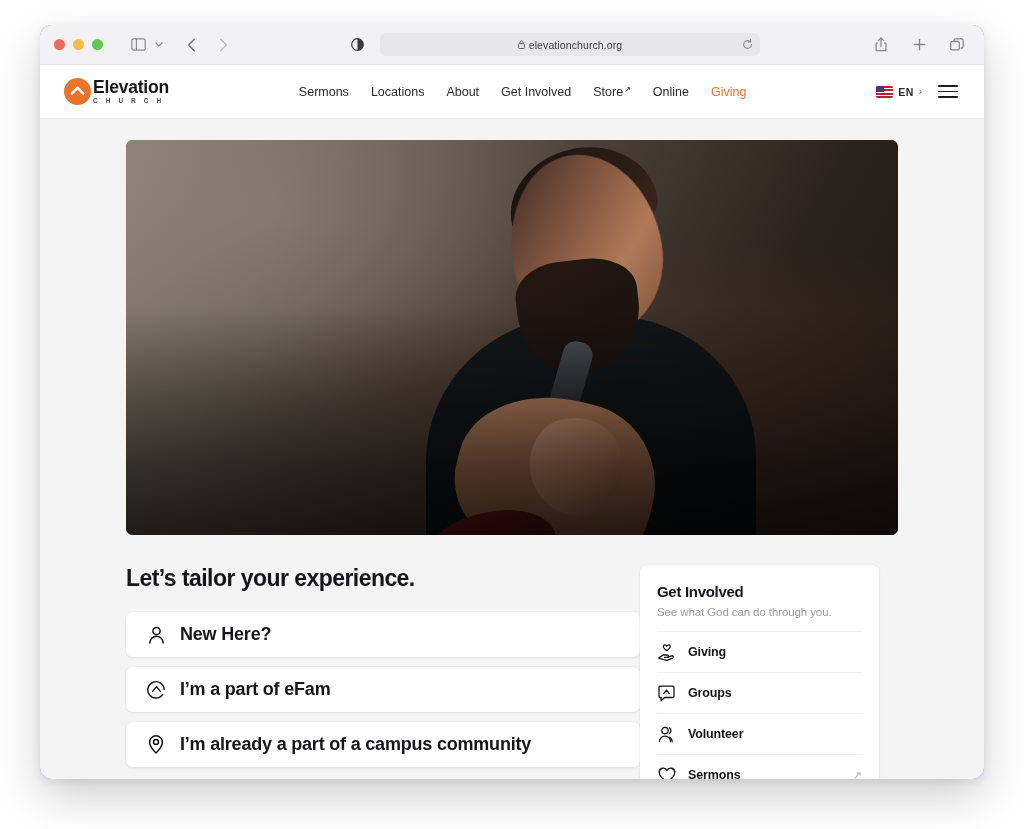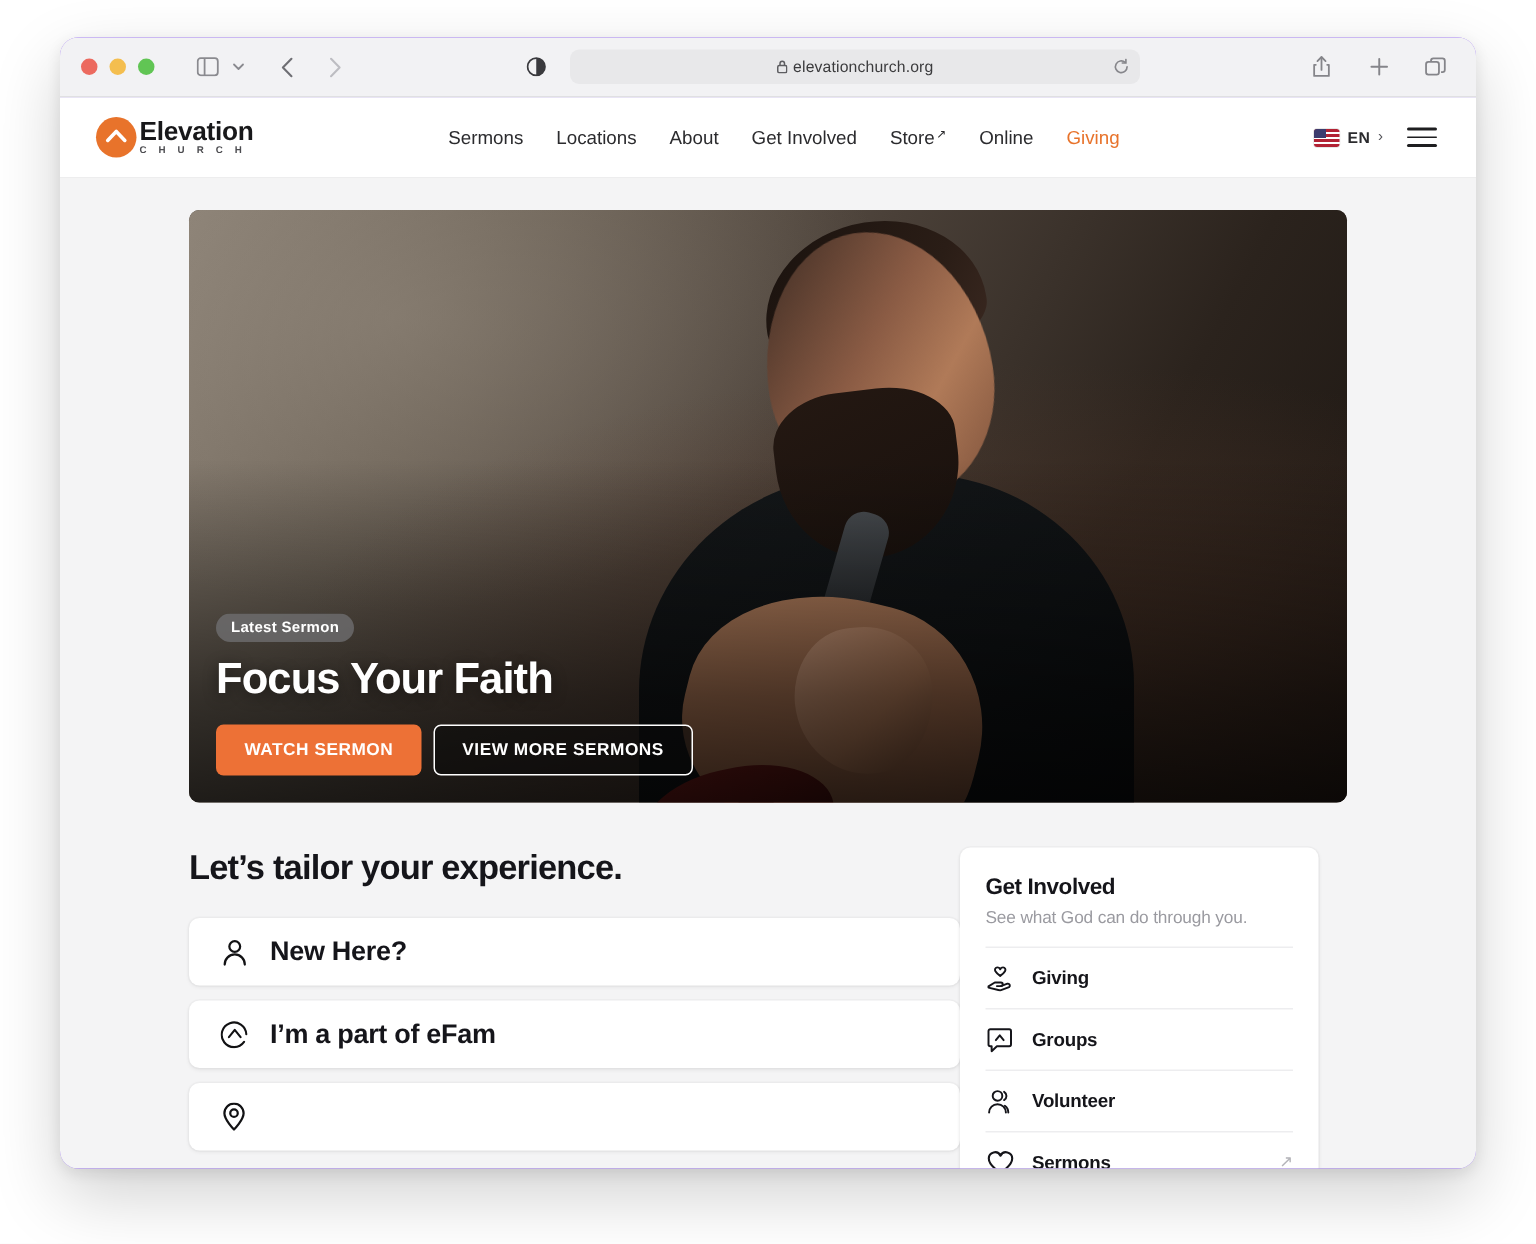--- a/index.html
+++ b/index.html
@@ -601,28 +601,20 @@
               <div class="fig-head"></div>
               <div class="fig-beard"></div>
               <div class="fig-strap"></div>
               <div class="fig-mic"></div>
               <div class="fig-arm"></div>
               <div class="fig-hand"></div>
               <div class="fig-guitar"></div>
             </div>
           </div>
 
-          <div class="hero-content">
-            <span class="badge">Latest Sermon</span>
-            <h1 class="hero-title">Focus Your Faith</h1>
-            <div class="hero-actions">
-              <button class="btn btn-primary">WATCH SERMON</button>
-              <button class="btn btn-ghost">VIEW MORE SERMONS</button>
-            </div>
-          </div>
         </section>
 
         <div class="lower">
 
           <div class="col-left">
             <h2 class="section-title">Let’s tailor your experience.</h2>
 
             <div class="opt-card">
               <span class="opt-icon">
                 <svg width="17" height="18" viewBox="0 0 17 18" fill="none" stroke="currentColor" stroke-width="1.5" stroke-linecap="round" stroke-linejoin="round">
@@ -643,20 +635,21 @@
               <span class="opt-label">I’m a part of eFam</span>
             </div>
 
             <div class="opt-card">
               <span class="opt-icon">
                 <svg width="16" height="19" viewBox="0 0 16 19" fill="none" stroke="currentColor" stroke-width="1.5" stroke-linecap="round" stroke-linejoin="round">
                   <path d="M8 18 C8 18 14.4 11.6 14.4 7.2 A6.4 6.4 0 0 0 1.6 7.2 C1.6 11.6 8 18 8 18 Z"></path>
                   <circle cx="8" cy="7.1" r="2.5"></circle>
                 </svg>
               </span>
+              <span class="opt-label">I’m already a part of a campus community</span>
             </div>
 
           </div>
 
           <div class="col-right">
             <div class="panel">
               <div class="panel-title">Get Involved</div>
               <div class="panel-sub">See what God can do through you.</div>
 
               <div class="panel-list">

